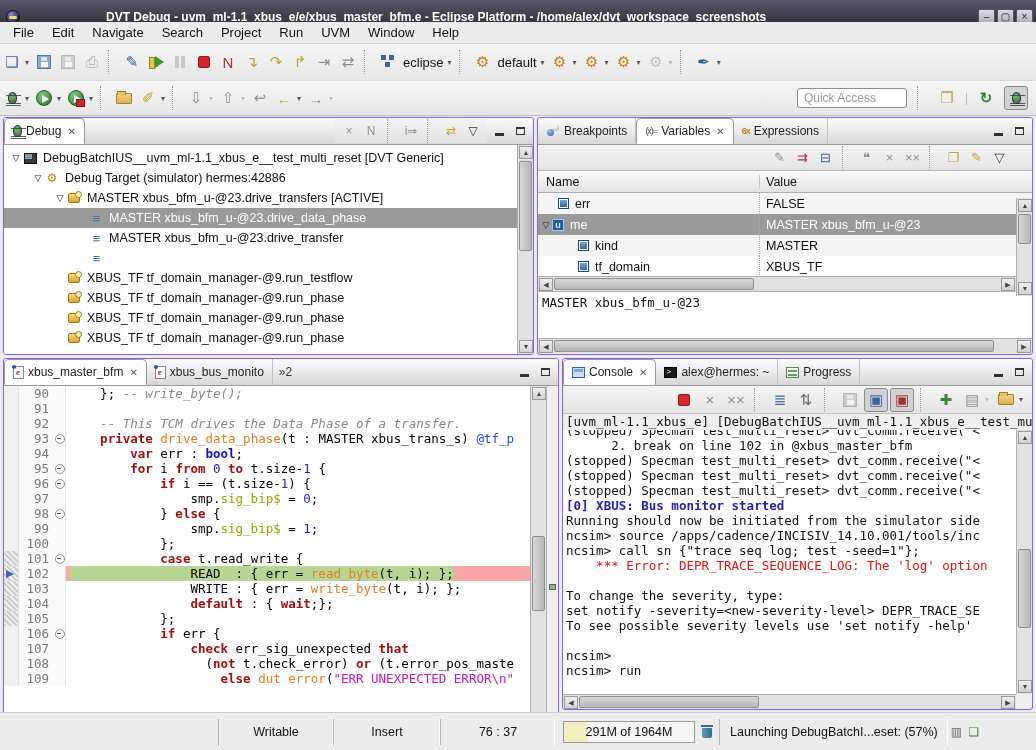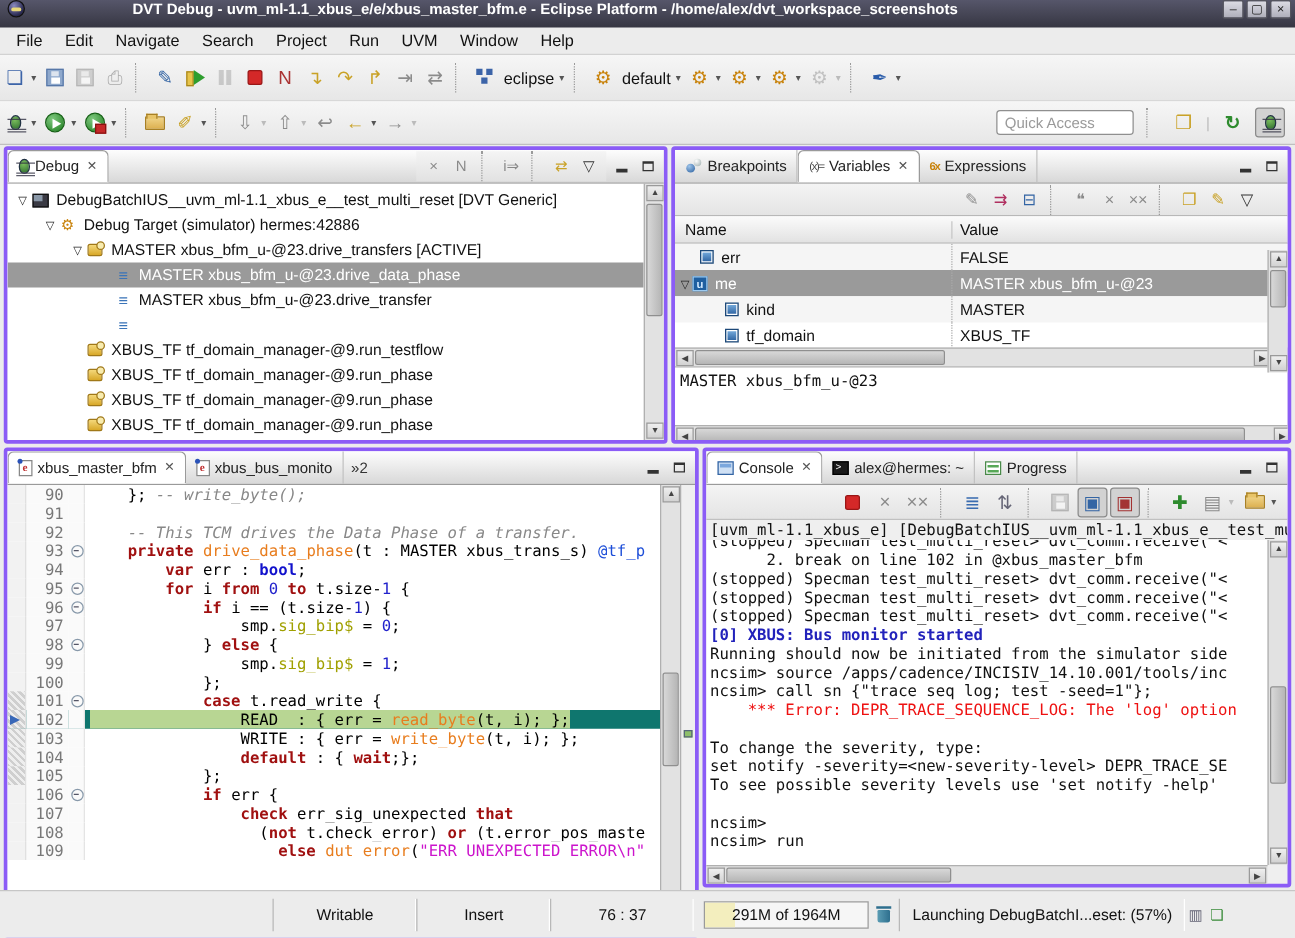--- a/index.html
+++ b/index.html
@@ -1,19 +1,19 @@
 <!DOCTYPE html>
 <html><head>
 <meta charset="utf-8">
 <style>
   *{box-sizing:border-box;margin:0;padding:0}
   html,body{width:1036px;height:750px;overflow:hidden}
   body{font-family:"Liberation Sans",sans-serif;background:#ececec;position:relative;font-size:12px;color:#111}
   
-  .titlebar{position:absolute;left:0;top:0;width:1036px;height:33px;background:linear-gradient(#56566a,#26262e);display:flex;color:#fff}
+  .titlebar{position:absolute;left:0;top:0;width:1036px;height:33px;background:linear-gradient(#56566a,#26262e);display:flex;align-items:center;color:#fff}
   .ecl-logo{width:14px;height:14px;border-radius:50%;margin-left:6px;background:radial-gradient(circle at 35% 30%,#8a8ac0,#2a2a50 70%);border:1px solid #111;position:relative}
   .ecl-logo::after{content:"";position:absolute;left:2px;top:5px;width:8px;height:3px;background:#e8d87a;border-radius:2px}
   .title-text{font-weight:bold;font-size:12px;margin-left:86px;white-space:nowrap}
   .win-btns{margin-left:auto;display:flex;gap:2px;margin-right:3px}
   .win-btn{width:17px;height:15px;background:linear-gradient(#dcdce4,#aeaeba);border:1px solid #55555f;color:#222;font-size:10px;line-height:13px;text-align:center;border-radius:2px}
   
   .menubar{position:absolute;left:0;top:22px;width:1036px;height:22px;background:#ececec;border-bottom:1px solid #d2d2d2;display:flex;align-items:center;padding-left:4px}
   .menu-item{padding:2px 9px;font-size:13px;color:#111}
   
   .toolbar{position:absolute;left:0;width:1036px;display:flex;align-items:center;background:linear-gradient(#f6f6f6,#e7e7e7)}
@@ -45,21 +45,21 @@
   .sh-folder{width:16px;height:11px;background:linear-gradient(#f0d488,#dcb050);border:1px solid #a88024;border-radius:1px;position:relative;display:inline-block}
   .sh-folder::before{content:"";position:absolute;left:0;top:-3px;width:7px;height:3px;background:#e8c468;border:1px solid #a88024;border-bottom:none}
   .sh-bug{width:9px;height:12px;background:radial-gradient(circle at 40% 30%,#7bbf5e,#2f6d2f);border-radius:50% 50% 45% 45%;border:1px solid #234;position:relative;display:inline-block}
   .sh-bug::before{content:"";position:absolute;left:-3px;top:2px;width:15px;height:1px;border-top:1px solid #334;border-bottom:3px double #334;height:7px;opacity:.8}
   .sh-eclipse{width:5px;height:5px;background:#3c64a8;position:relative;display:inline-block;margin:4px 2px 0 0}
   .sh-eclipse::before{content:"";position:absolute;left:-4px;top:-7px;width:5px;height:5px;background:#3c64a8}
   .sh-eclipse::after{content:"";position:absolute;left:4px;top:-7px;width:5px;height:5px;background:#3c64a8}
   .qa-input{width:110px;height:20px;border:1px solid #8f8f8f;border-radius:3px;background:#fff;font-size:12px;padding:0 6px;color:#333;font-family:"Liberation Sans",sans-serif}
   .qa-input::placeholder{color:#9a9a9a}
   
-  .panel{position:absolute;border:3px solid #8b5cf6;border-radius:3px;background:#efefef;overflow:hidden}
+  .panel{position:absolute;border:1px solid #8b5cf6;border-radius:3px;background:#efefef;overflow:hidden}
   .tabrow{height:27px;background:linear-gradient(#fdfdfd,#d8d8d8);border-bottom:1px solid #9a9a9a;display:flex;align-items:flex-end}
   .tab{display:inline-flex;align-items:center;gap:4px;height:26px;padding:0 8px;font-size:12px;color:#222;border-right:1px solid #c2c2c2;position:relative}
   .tab.active{background:#fff;border:1px solid #9a9a9a;border-bottom:1px solid #fff;border-radius:5px 5px 0 0;z-index:2}
   .tab .close{font-size:10px;color:#555;margin-left:2px}
   .tab-overflow{font-size:12px;color:#333;padding:0 6px;align-self:center}
   .viewbtns{margin-left:auto;display:flex;align-items:center;gap:3px;padding-right:4px;align-self:center}
   .vb{width:18px;height:16px;display:inline-flex;align-items:center;justify-content:center;font-size:11px;color:#333}
   .vb .minbar{width:9px;height:3px;background:#333;margin-top:6px}
   .vb .maxbox{width:9px;height:8px;border:1px solid #333;border-top:2px solid #333}
   .minitb{display:flex;align-items:center;justify-content:flex-end;gap:2px;padding:0 4px;background:linear-gradient(#f4f4f4,#e2e2e2)}
@@ -119,21 +119,21 @@
   .edarea{position:absolute;left:0;right:0;top:27px;bottom:15px;background:#fff;overflow:hidden}
   .eline{display:flex;height:15px;white-space:pre;font-family:"DejaVu Sans Mono",monospace;font-size:12.5px;line-height:15px}
   .eann{width:15px;flex:none;background:#f2f2f2;border-right:1px solid #e0e0e0;position:relative}
   .eann.shade{background:repeating-linear-gradient(45deg,#cfcfcf 0 2px,#eee 2px 4px)}
   .eann .cursor-arrow{position:absolute;left:2px;top:4px;width:0;height:0;border-left:8px solid #3868b8;border-top:4px solid transparent;border-bottom:4px solid transparent}
   .enum{width:34px;flex:none;text-align:right;padding-right:4px;color:#787878;background:#fafafa}
   .efold{width:13px;flex:none;background:#fafafa;border-right:1px solid #e4e4e4;position:relative}
   .efold.has::after{content:"";position:absolute;left:2px;top:3px;width:8px;height:8px;border:1px solid #8899aa;border-radius:50%}
   .efold.has::before{content:"";position:absolute;left:4px;top:7px;width:4px;height:1px;background:#556;z-index:2}
   .ecode{flex:1;padding-left:4px;overflow:hidden}
-  .eline.curline{background:#0f766e}
+  .eline.curline{background:#fca5a5}
   .eline.curline .ecode .seggrp{background:#b8d693}
   .c-pl{color:#000}.c-cm{color:#888;font-style:italic}
   .c-kw{color:#a01010;font-weight:bold}
   .c-fn{color:#e87d1e}.c-num{color:#2222cc}
   .c-ty{color:#1111cc;font-weight:bold}
   .c-fld{color:#a0a000}.c-ann{color:#1d4ed8}.c-str{color:#cc14cc}
   .overview{position:absolute;right:0;top:27px;bottom:15px;width:12px;background:#efefef;border-left:1px solid #b0b0b0}
   .ov-mark{position:absolute;left:2px;width:7px;height:6px;background:#8ec06a;border:1px solid #567}
   
   .ctoolbar{height:28px;background:linear-gradient(#f4f4f4,#e4e4e4);border-bottom:1px solid #c0c0c0;display:flex;align-items:center;justify-content:flex-end;gap:2px;padding-right:6px}

